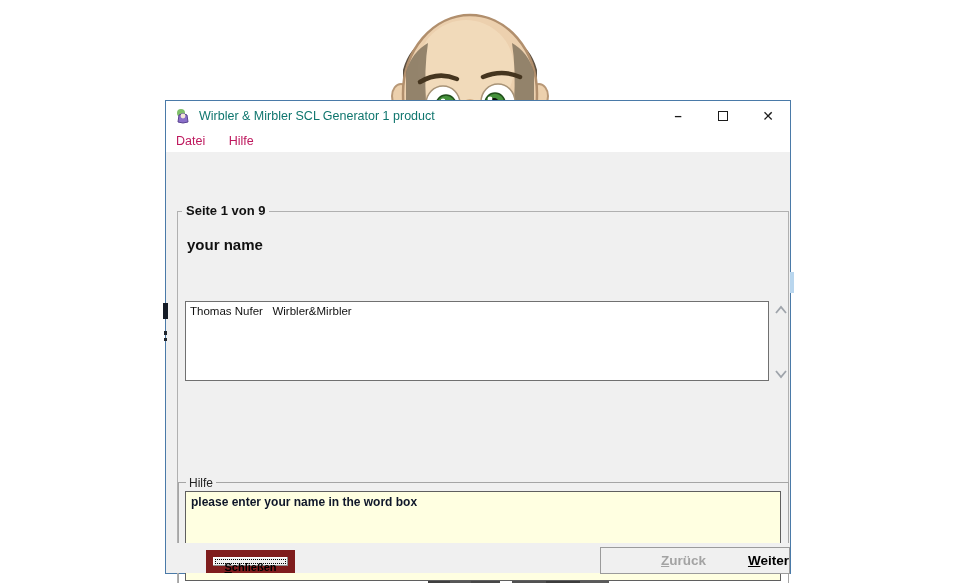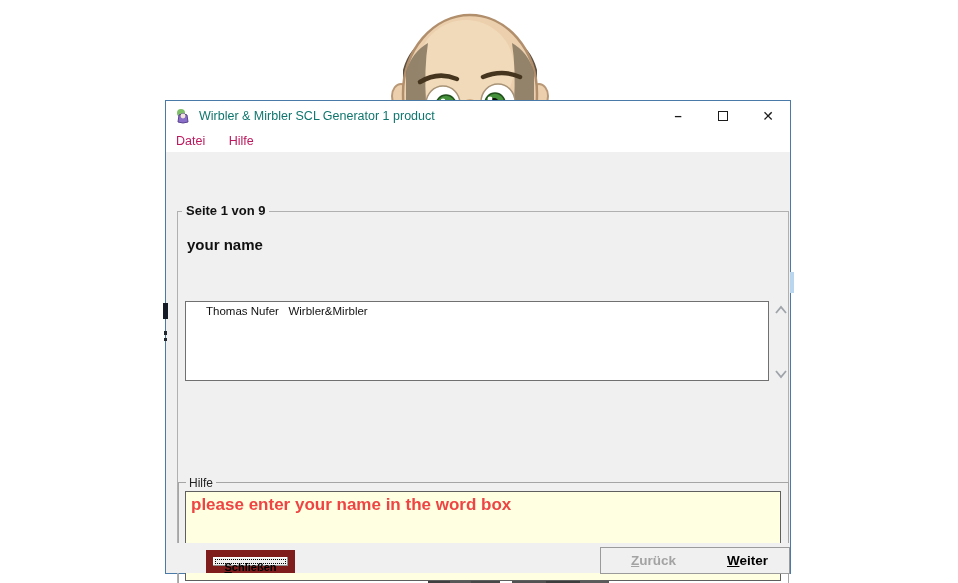--- a/index.html
+++ b/index.html
@@ -41,39 +41,39 @@
 
   #content { left:0; top:51px; width:624px; height:421px; background:#f0f0f0;text-decoration:underline; }
 
   #group-seite { left:11px; top:59px; width:612px; height:383px; border:1px solid #b0b0b0; }
   #group-seite-label { left:16px; top:51px; background:#f0f0f0; padding:0 4px;
                        font-size:13px; font-weight:bold; color:#111; }
   #question-label { left:21px; top:84px; font-size:15px; font-weight:bold; color:#111; }
 
   #name-input { left:19px; top:149px; width:584px; height:80px; background:#ffffff;
                 border:1px solid #707070; font-size:11.5px; color:#111;
-                padding:3px 20px; white-space:pre; overflow:hidden; }
+                padding:3px 4px; white-space:pre; overflow:hidden; }
   .chev { left:607px; width:16px; height:12px; color:#9fa4ab; }
 
   #group-hilfe { left:12px; top:330px; width:611px; height:107px; border:1px solid #a5a5a5; }
   #group-hilfe-label { left:20px; top:324px; background:#f0f0f0; padding:0 3px;
                        font-size:12px; color:#222; }
   #help-box { left:19px; top:339px; width:596px; height:90px; background:#ffffe1;
-              border:1px solid #5f5f5f; font-size:17px; font-weight:bold; color:#ef4444;
+              border:1px solid #5f5f5f; font-size:12px; font-weight:bold; color:#0f172a;
               padding:3px 5px; }
 
   #btnbar { left:0; top:442px; width:624px; height:30px; background:#f0f0f0; }
 
   #close-btn { left:4px; top:7px; width:89px; height:23px; background:#f0f0f0;
                border:7px solid #7f1d1d; box-shadow:inset -1px -1px 0 #8f8f8f, inset 1px 1px 0 #fdfdfd;
                font-size:11px; font-weight:bold; color:#000; text-align:center; line-height:21px;margin-left:36px; }
   #close-btn .focus { position:absolute; left:2px; top:2px; right:2px; bottom:2px;
                       border:1px dotted #000; }
   .nav-btn { top:4px; height:27px; background:#f0f0f0; border:1px solid #9b9b9b;
-             font-size:13.5px; text-align:center; line-height:25px; }
+             font-size:13.5px; text-align:right; line-height:25px; }
   #back-btn { left:434px; width:107px; color:#a3a3a3; font-weight:bold; }
   #next-btn { left:540px; width:84px; color:#000; font-weight:bold; border-left:none; }
   u { text-decoration:underline; }
 
   
   .artifact { z-index:6; }
   #edge-mark   { left:163px; top:303px; width:5px; height:16px; background:#141b26; }
   #edge-dot-1  { left:164px; top:331px; width:3px; height:4px; background:#20262e; }
   #edge-dot-2  { left:164px; top:338px; width:3px; height:3px; background:#20262e; }
   #right-notch { left:790px; top:272px; width:4px; height:21px; background:#b9d6ee; }

